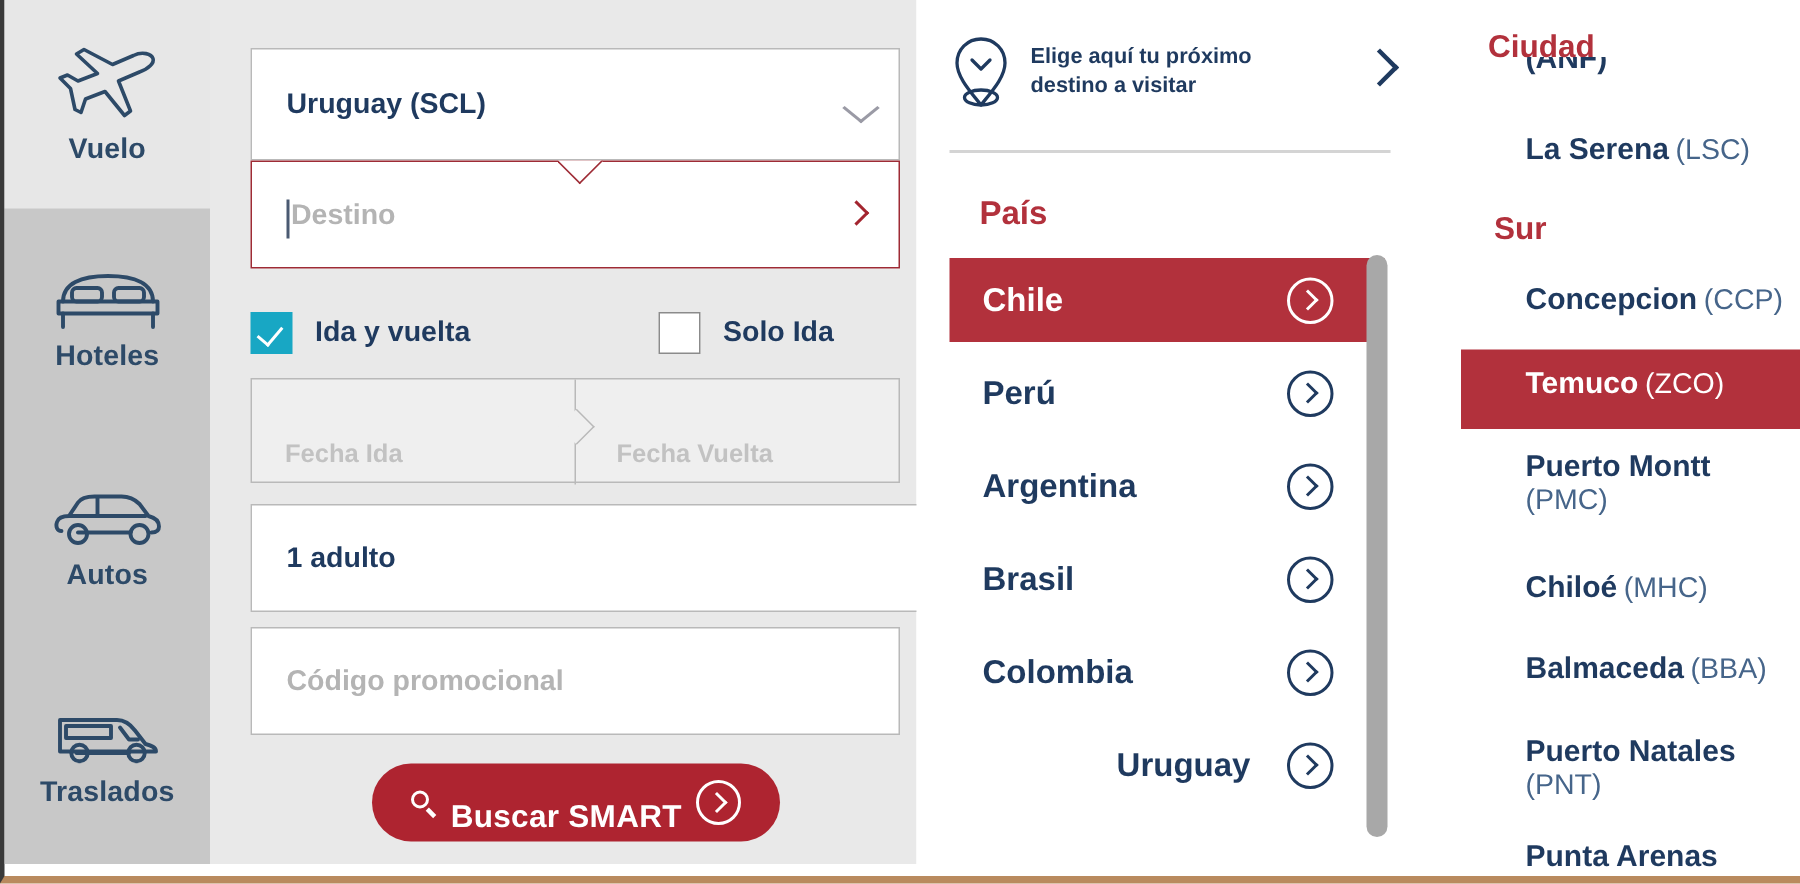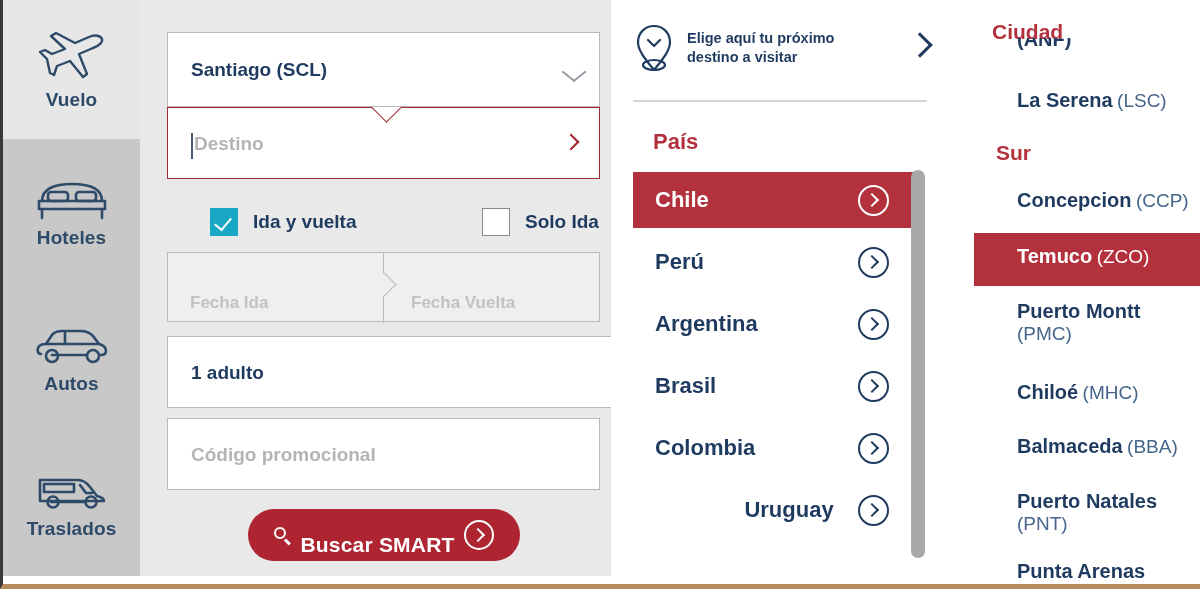--- a/index.html
+++ b/index.html
@@ -75,21 +75,21 @@
     background:#ffffff;border-right:1px solid #9e2b35;border-bottom:1px solid #9e2b35;
     transform:rotate(45deg);
   }
   .chev-right-sm{
     position:absolute;right:22px;top:28px;width:10px;height:10px;
     border-right:2.4px solid #a3252f;border-top:2.4px solid #a3252f;
     transform:rotate(45deg);
   }
 
   
-  .cb-row{position:absolute;left:27px;top:205px;width:433px;height:34px;margin-left:43px;}
+  .cb-row{position:absolute;left:27px;top:205px;width:433px;height:34px;}
   .cb{
     position:absolute;top:3px;width:28px;height:28px;box-sizing:border-box;
   }
   .cb.on{background:#18a7c4;}
   .cb.off{background:#ffffff;border:1px solid #8b8b8b;}
   .cb .tick{
     position:absolute;left:8px;top:6px;width:8px;height:14px;
     border-right:2.6px solid #fff;border-bottom:2.6px solid #fff;
     transform:rotate(40deg);
   }
@@ -284,21 +284,21 @@
           </g>
         </svg>
       </span>
       <span class="side-label">Traslados</span>
     </div>
   </div>
 
   <div class="form-panel">
 
     <div class="fld" id="origin">
-      <span class="fld-text val">Santiago (SCL)</span>
+      <span class="fld-text val">Uruguay (SCL)</span>
       <span class="chev-down"></span>
     </div>
 
     <div class="fld" id="dest">
       <span class="notch"></span>
       <span class="caret"></span>
       <span class="fld-ph ph">Destino</span>
       <span class="chev-right-sm"></span>
     </div>
 

